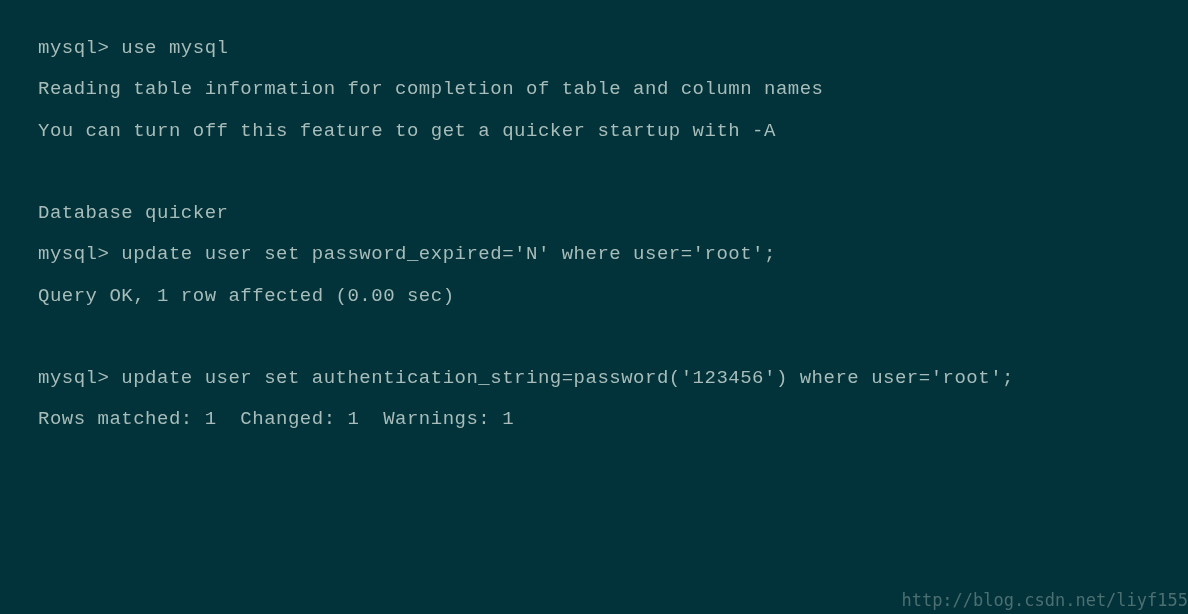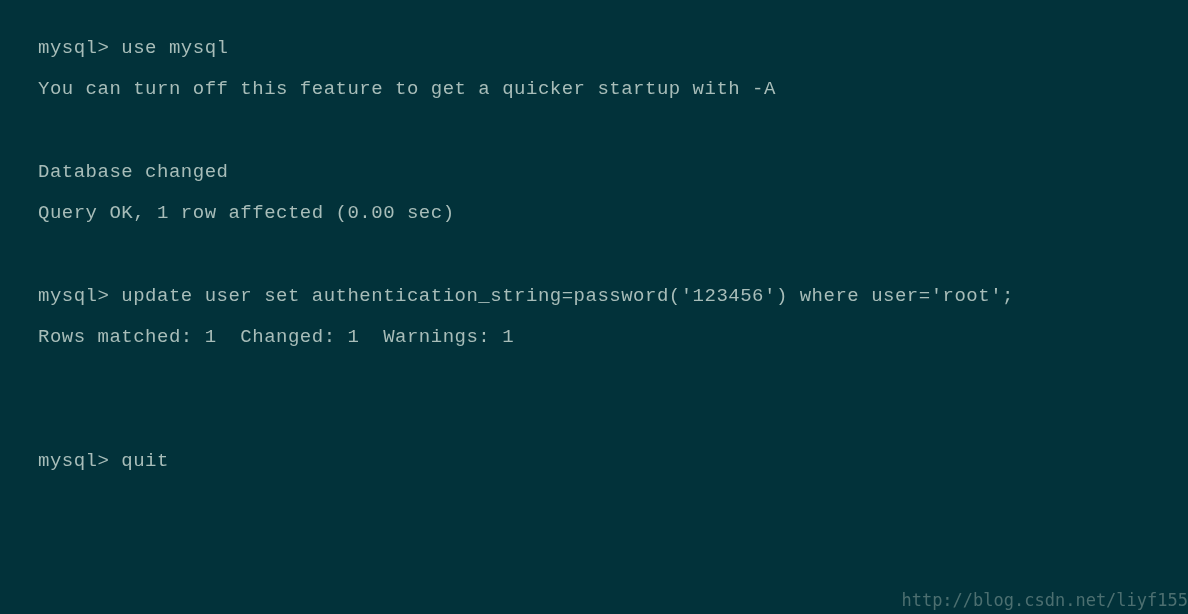--- a/index.html
+++ b/index.html
@@ -34,25 +34,26 @@
       font-size: 17px;
       font-family: 'SimSun', 'Consolas', monospace;
       opacity: 0.85;
     }
   </style>
 </head>
 <body>
 
 <div id="terminal-container">
     <div class="terminal-line">mysql&gt; use mysql</div>
+    <div class="terminal-line">Reading table information for completion of table and column names</div>
     <div class="terminal-line">You can turn off this feature to get a quicker startup with -A</div>
     <div class="blank-line"></div>
-    <div class="terminal-line">Database changed</div>
+    <div class="terminal-line">Database quicker</div>
+    <div class="terminal-line">mysql&gt; update user set password_expired='N' where user='root';</div>
     <div class="terminal-line">Query OK, 1 row affected (0.00 sec)</div>
     <div class="blank-line"></div>
     <div class="terminal-line">mysql&gt; update user set authentication_string=password('123456') where user='root';</div>
     <div class="terminal-line">Rows matched: 1  Changed: 1  Warnings: 1</div>
     <div class="blank-line"></div>
     <div class="blank-line"></div>
-    <div class="terminal-line">mysql&gt; quit</div>
   </div>
 
 <div class="watermark">http://blog.csdn.net/liyf155</div>
 
 </body></html>

